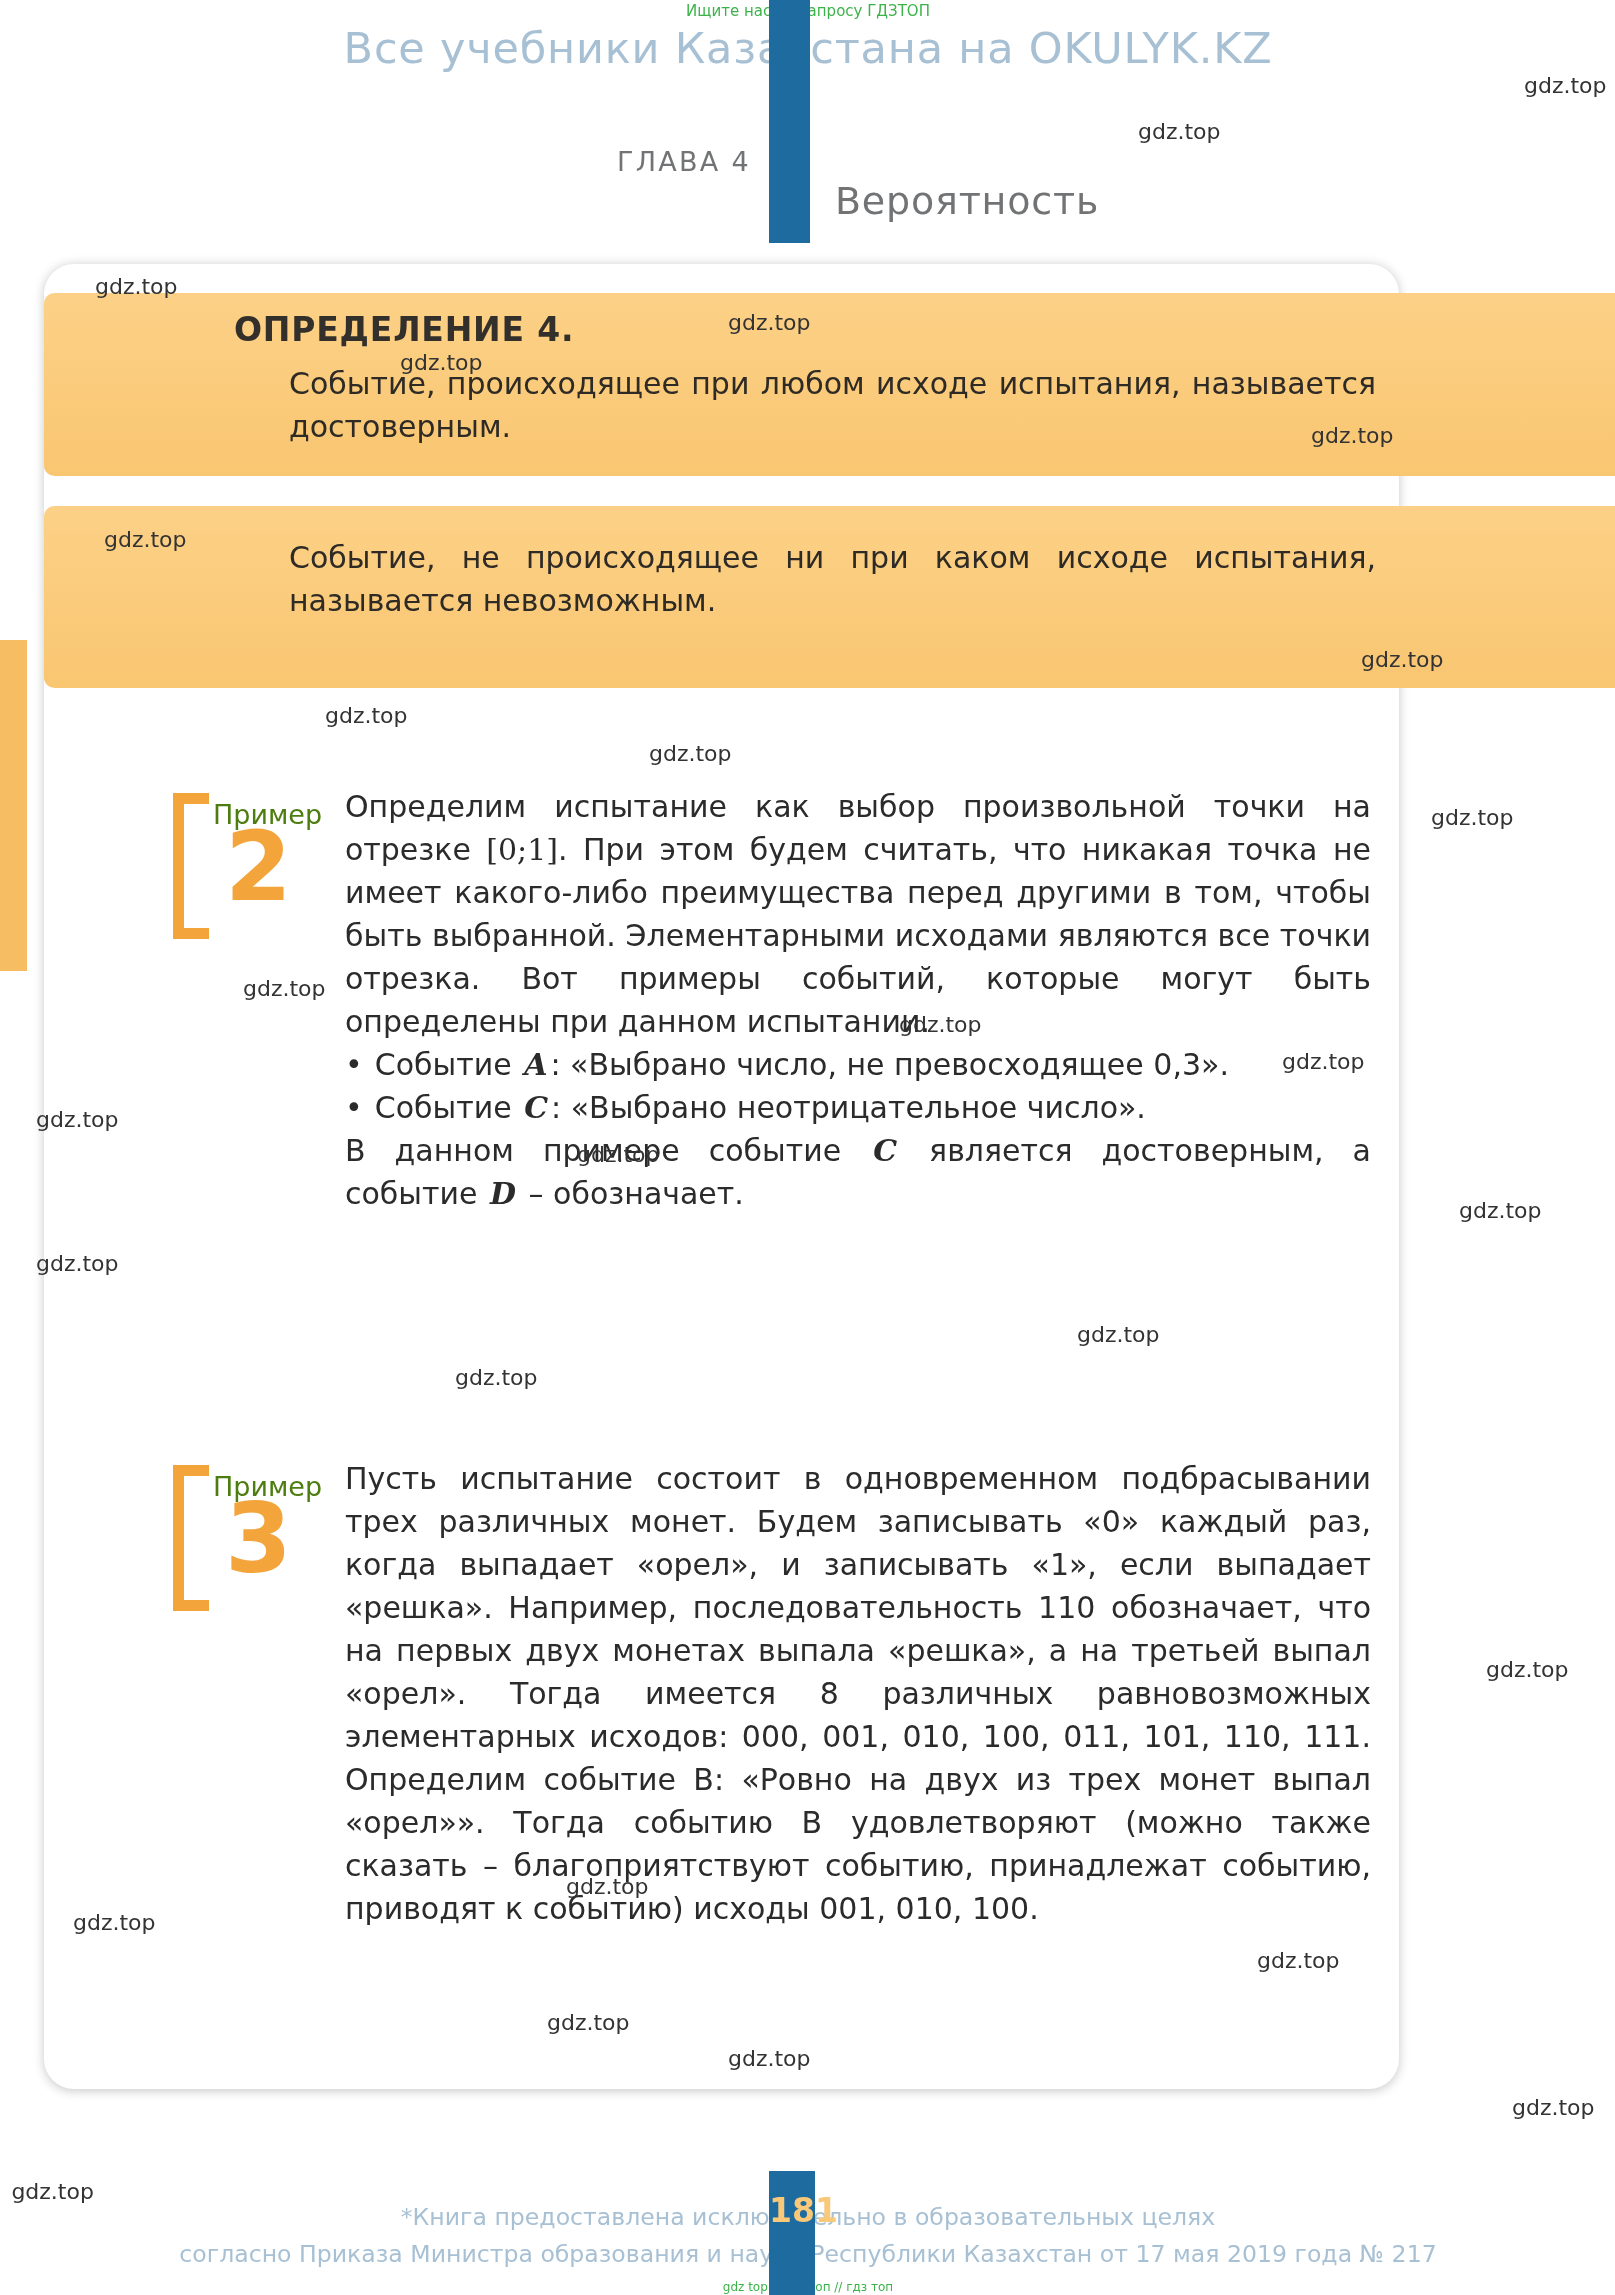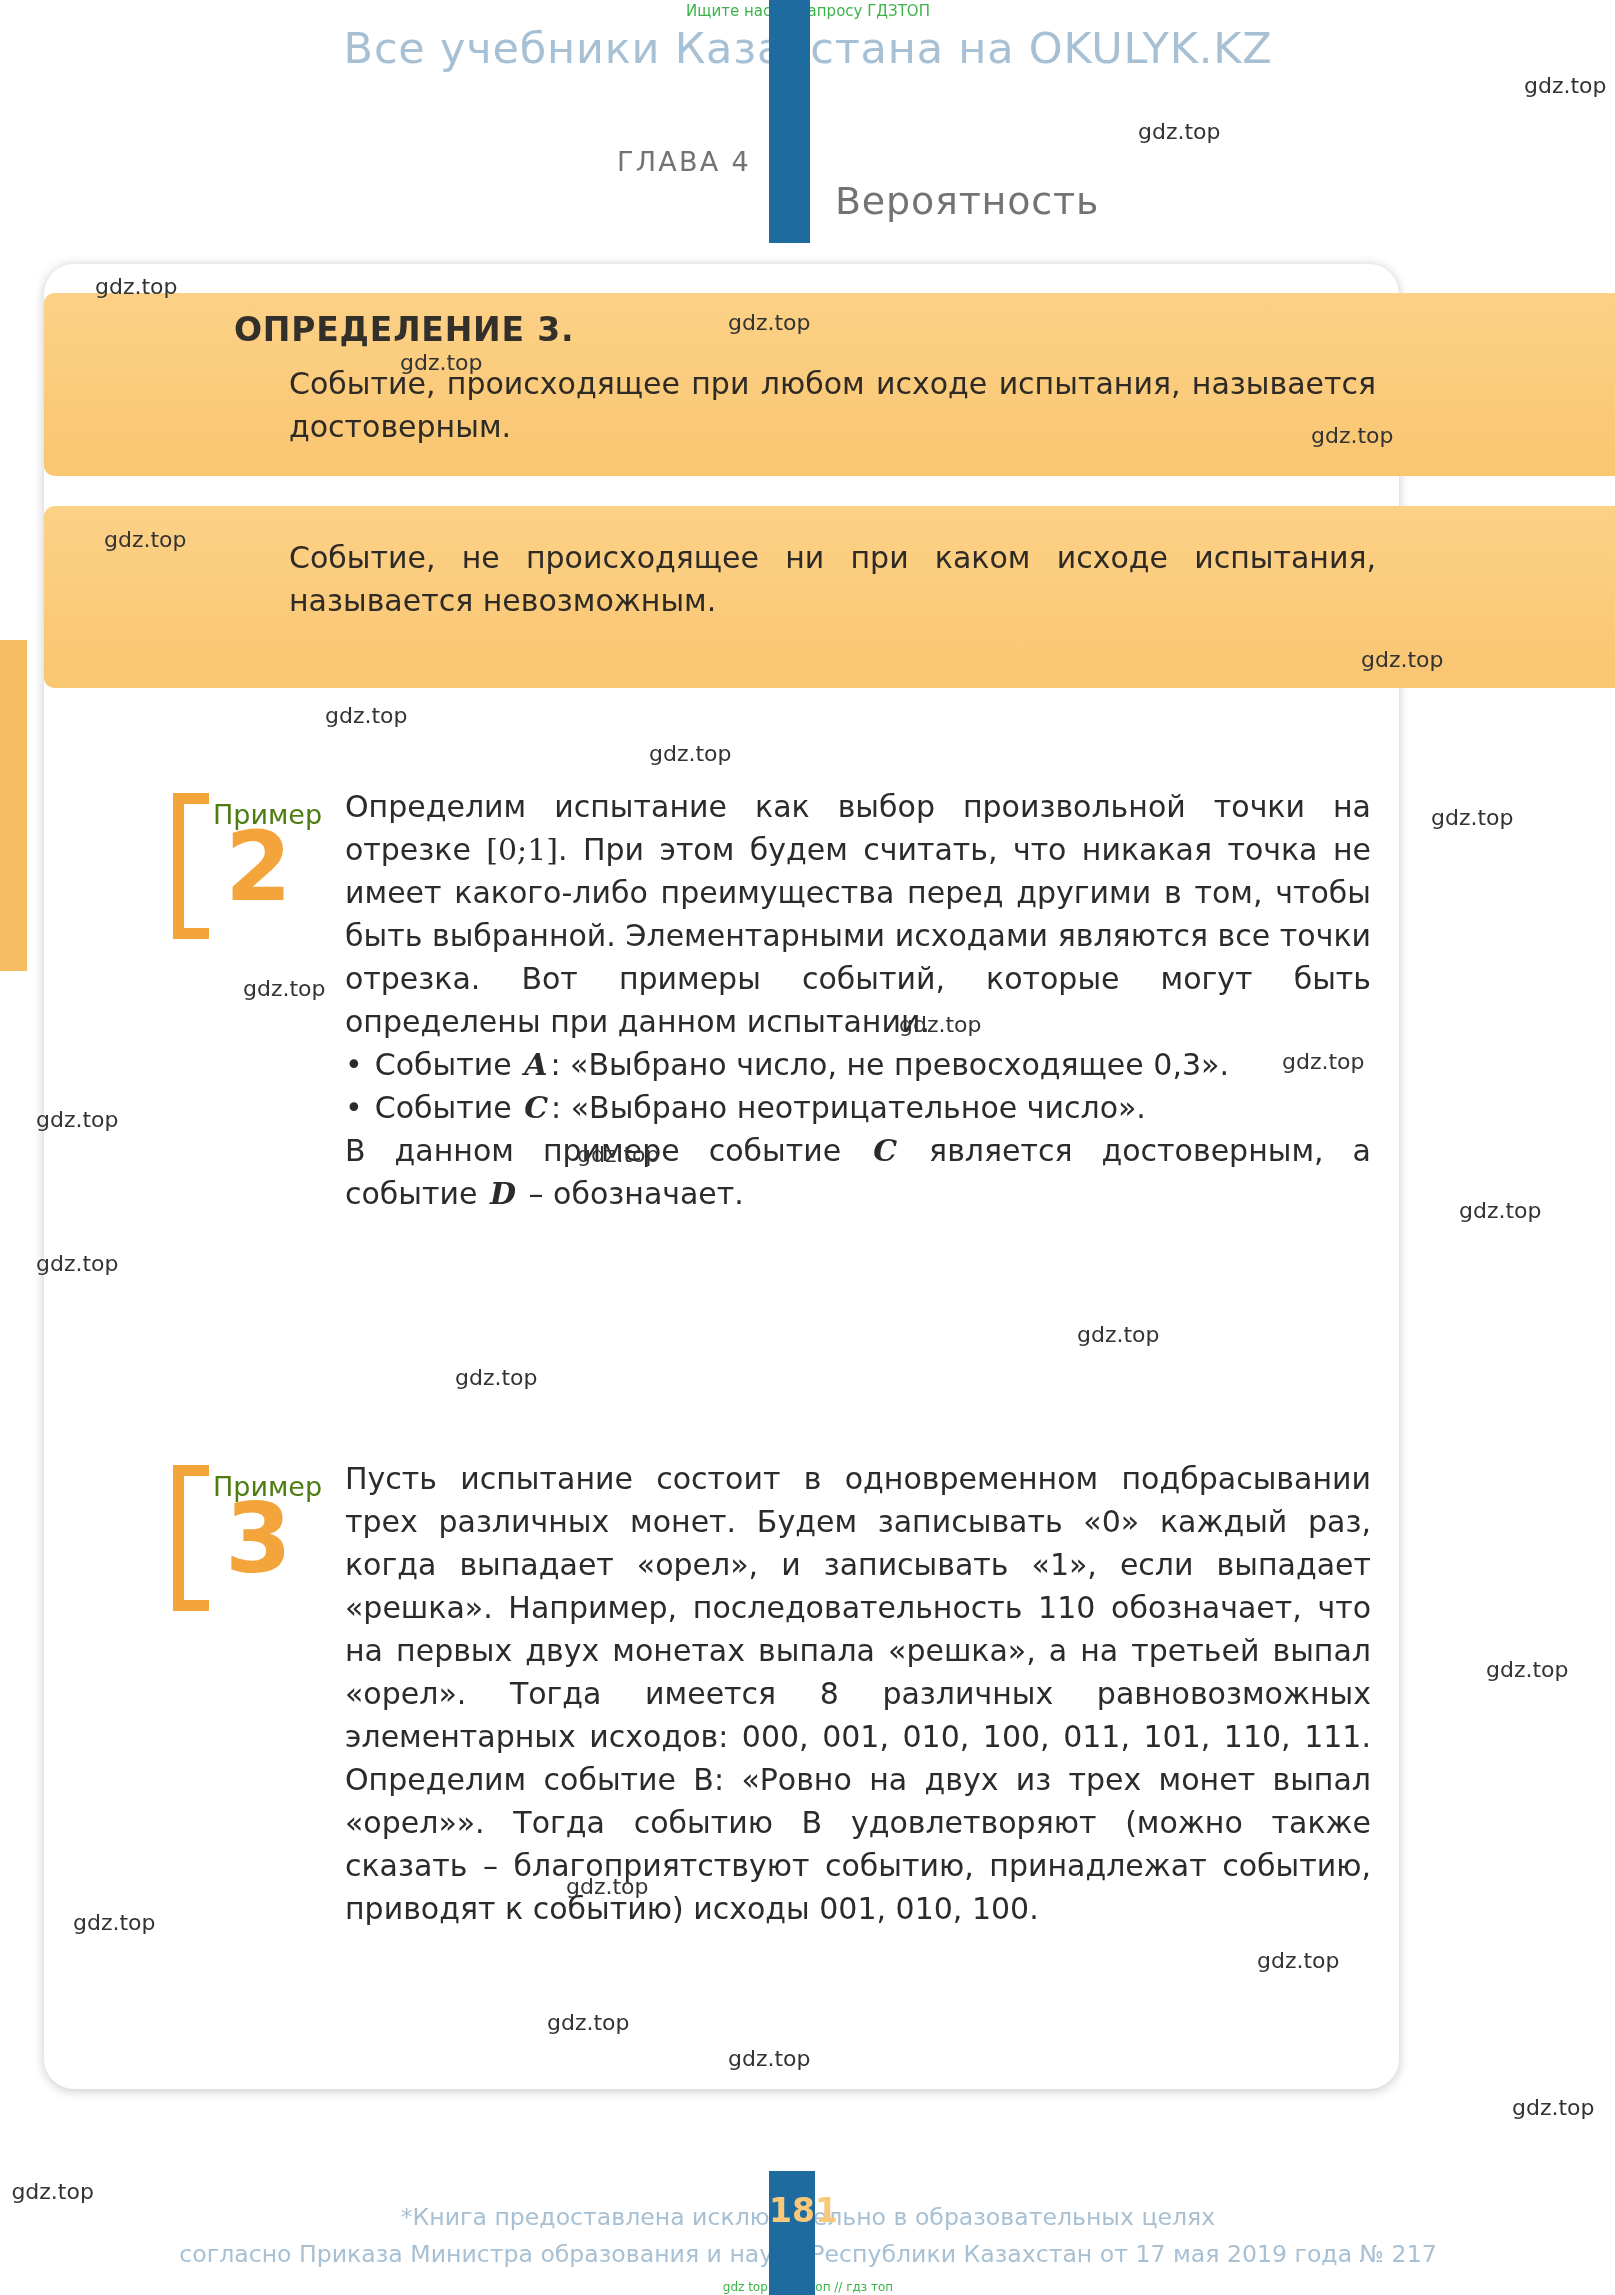--- a/index.html
+++ b/index.html
@@ -130,21 +130,21 @@
 
 <div class="promo-small">Ищите нас по запросу ГДЗТОП</div>
 <div class="promo-title">Все учебники Казахстана на OKULYK.KZ</div>
 <div class="ribbon-top"></div>
 <div class="chapter-label">ГЛАВА 4</div>
 <div class="chapter-name">Вероятность</div>
 
 <div class="card"></div>
 
 <div class="defbox defbox-1">
-  <div class="def-title">ОПРЕДЕЛЕНИЕ 3.</div>
+  <div class="def-title">ОПРЕДЕЛЕНИЕ 4.</div>
   <div class="def-text">Событие, происходящее при любом исходе испытания, называется достоверным.</div>
 </div>
 
 <div class="defbox defbox-2">
   <div class="def-text">Событие, не происходящее ни при каком исходе испытания, называется невозможным.</div>
 </div>
 
 <div class="left-strip"></div>
 
 <div class="example ex2">

